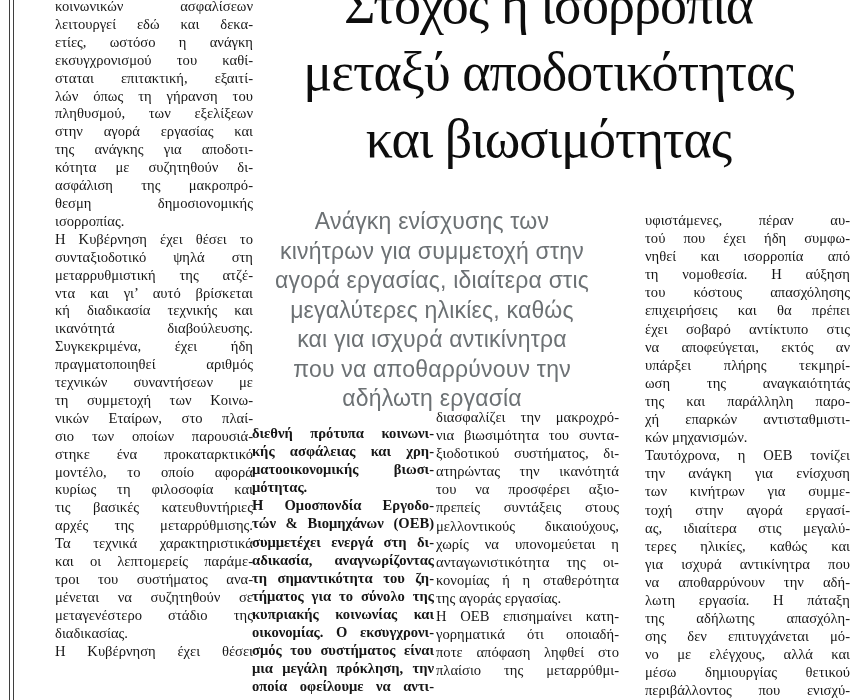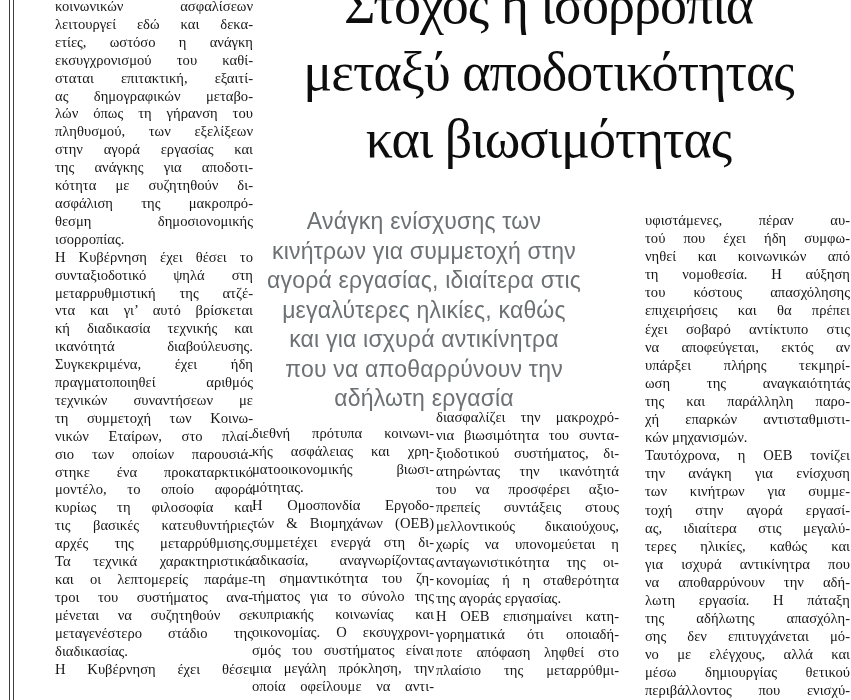--- a/index.html
+++ b/index.html
@@ -17,35 +17,35 @@
 
   
   .headline{
     position:absolute;left:250px;top:-28px;width:597px;margin:0;
     font-family:"Liberation Serif", serif;font-weight:400;color:#0d0d0d;
     font-size:54px;line-height:67px;text-align:center;letter-spacing:-1px;
   }
 
   
   .standfirst{
-    position:absolute;left:243px;top:207px;width:362px;
+    position:absolute;left:251px;top:207px;width:362px;
     font-family:"Liberation Sans", sans-serif;
     font-size:23px;line-height:29.5px;text-align:center;letter-spacing:0.2px;
   }
 
   
   .col{
     position:absolute;color:#161616;
     font-family:"Liberation Serif", serif;
     font-size:14.6px;line-height:18.1px;
   }
   .col .bl{text-align:left;}
   .col .bl.j{text-align:justify;text-align-last:justify;}
   .col1{left:55px;top:-2px;width:198px;line-height:17.9px;}
-  .col2{left:252px;top:424px;width:182px;}
+  .col2{left:252px;top:424px;width:182px;font-weight:bold;}
   .col3{left:436px;top:408px;width:183px;}
   .col4{left:645px;top:211px;width:205px;}
 </style>
 </head>
 <body>
 
 <div class="page">
   <div class="left-rule"></div>
 
   <h1 class="headline" style="color: rgb(13, 13, 13);">
@@ -63,21 +63,20 @@
       <div>που να αποθαρρύνουν την</div>
       <div>αδήλωτη εργασία</div>
     </div>
 
   <div class="col col1">
       <div class="bl j">κοινωνικών ασφαλίσεων</div>
       <div class="bl j">λειτουργεί εδώ και δεκα-</div>
       <div class="bl j">ετίες, ωστόσο η ανάγκη</div>
       <div class="bl j">εκσυγχρονισμού του καθί-</div>
       <div class="bl j">σταται επιτακτική, εξαιτί-</div>
-      <div class="bl j">ας δημογραφικών μεταβο-</div>
       <div class="bl j">λών όπως τη γήρανση του</div>
       <div class="bl j">πληθυσμού, των εξελίξεων</div>
       <div class="bl j">στην αγορά εργασίας και</div>
       <div class="bl j">της ανάγκης για αποδοτι-</div>
       <div class="bl j">κότητα με συζητηθούν δι-</div>
       <div class="bl j">ασφάλιση της μακροπρό-</div>
       <div class="bl j">θεσμη δημοσιονομικής</div>
       <div class="bl">ισορροπίας.</div>
       <div class="bl j">Η Κυβέρνηση έχει θέσει το</div>
       <div class="bl j">συνταξιοδοτικό ψηλά στη</div>
@@ -134,21 +133,21 @@
       <div class="bl j">κονομίας ή η σταθερότητα</div>
       <div class="bl">της αγοράς εργασίας.</div>
       <div class="bl j">Η ΟΕΒ επισημαίνει κατη-</div>
       <div class="bl j">γορηματικά ότι οποιαδή-</div>
       <div class="bl j">ποτε απόφαση ληφθεί στο</div>
       <div class="bl j">πλαίσιο της μεταρρύθμι-</div>
     </div>
   <div class="col col4">
       <div class="bl j">υφιστάμενες, πέραν αυ-</div>
       <div class="bl j">τού που έχει ήδη συμφω-</div>
-      <div class="bl j">νηθεί και κοινωνικών από</div>
+      <div class="bl j">νηθεί και ισορροπία από</div>
       <div class="bl j">τη νομοθεσία. Η αύξηση</div>
       <div class="bl j">του κόστους απασχόλησης</div>
       <div class="bl j">επιχειρήσεις και θα πρέπει</div>
       <div class="bl j">έχει σοβαρό αντίκτυπο στις</div>
       <div class="bl j">να αποφεύγεται, εκτός αν</div>
       <div class="bl j">υπάρξει πλήρης τεκμηρί-</div>
       <div class="bl j">ωση της αναγκαιότητάς</div>
       <div class="bl j">της και παράλληλη παρο-</div>
       <div class="bl j">χή επαρκών αντισταθμιστι-</div>
       <div class="bl">κών μηχανισμών.</div>

